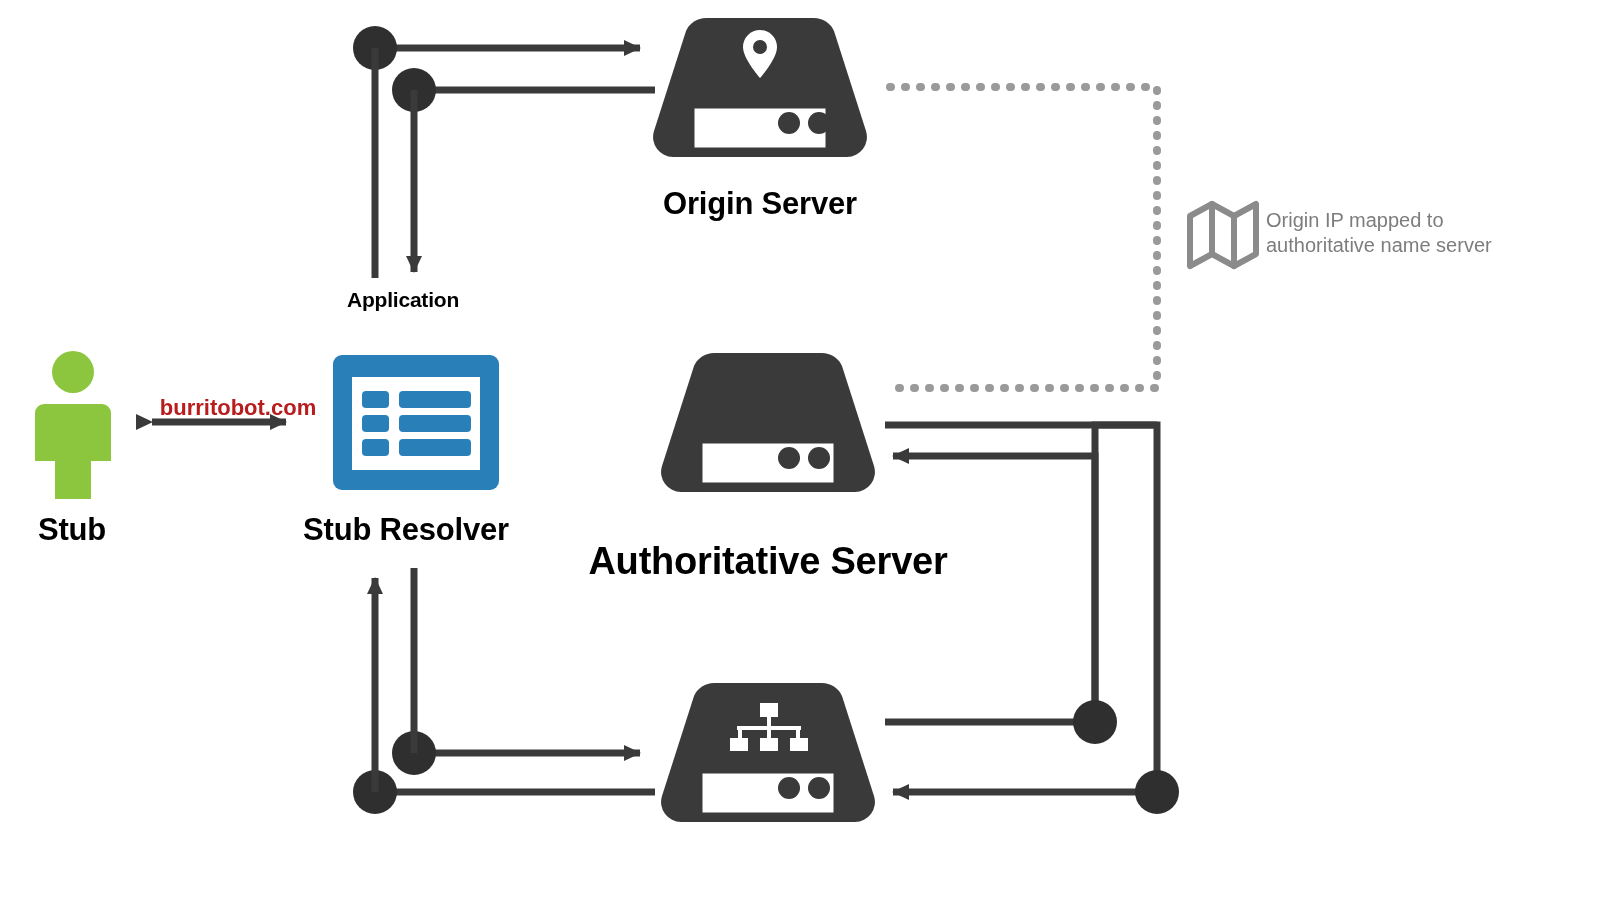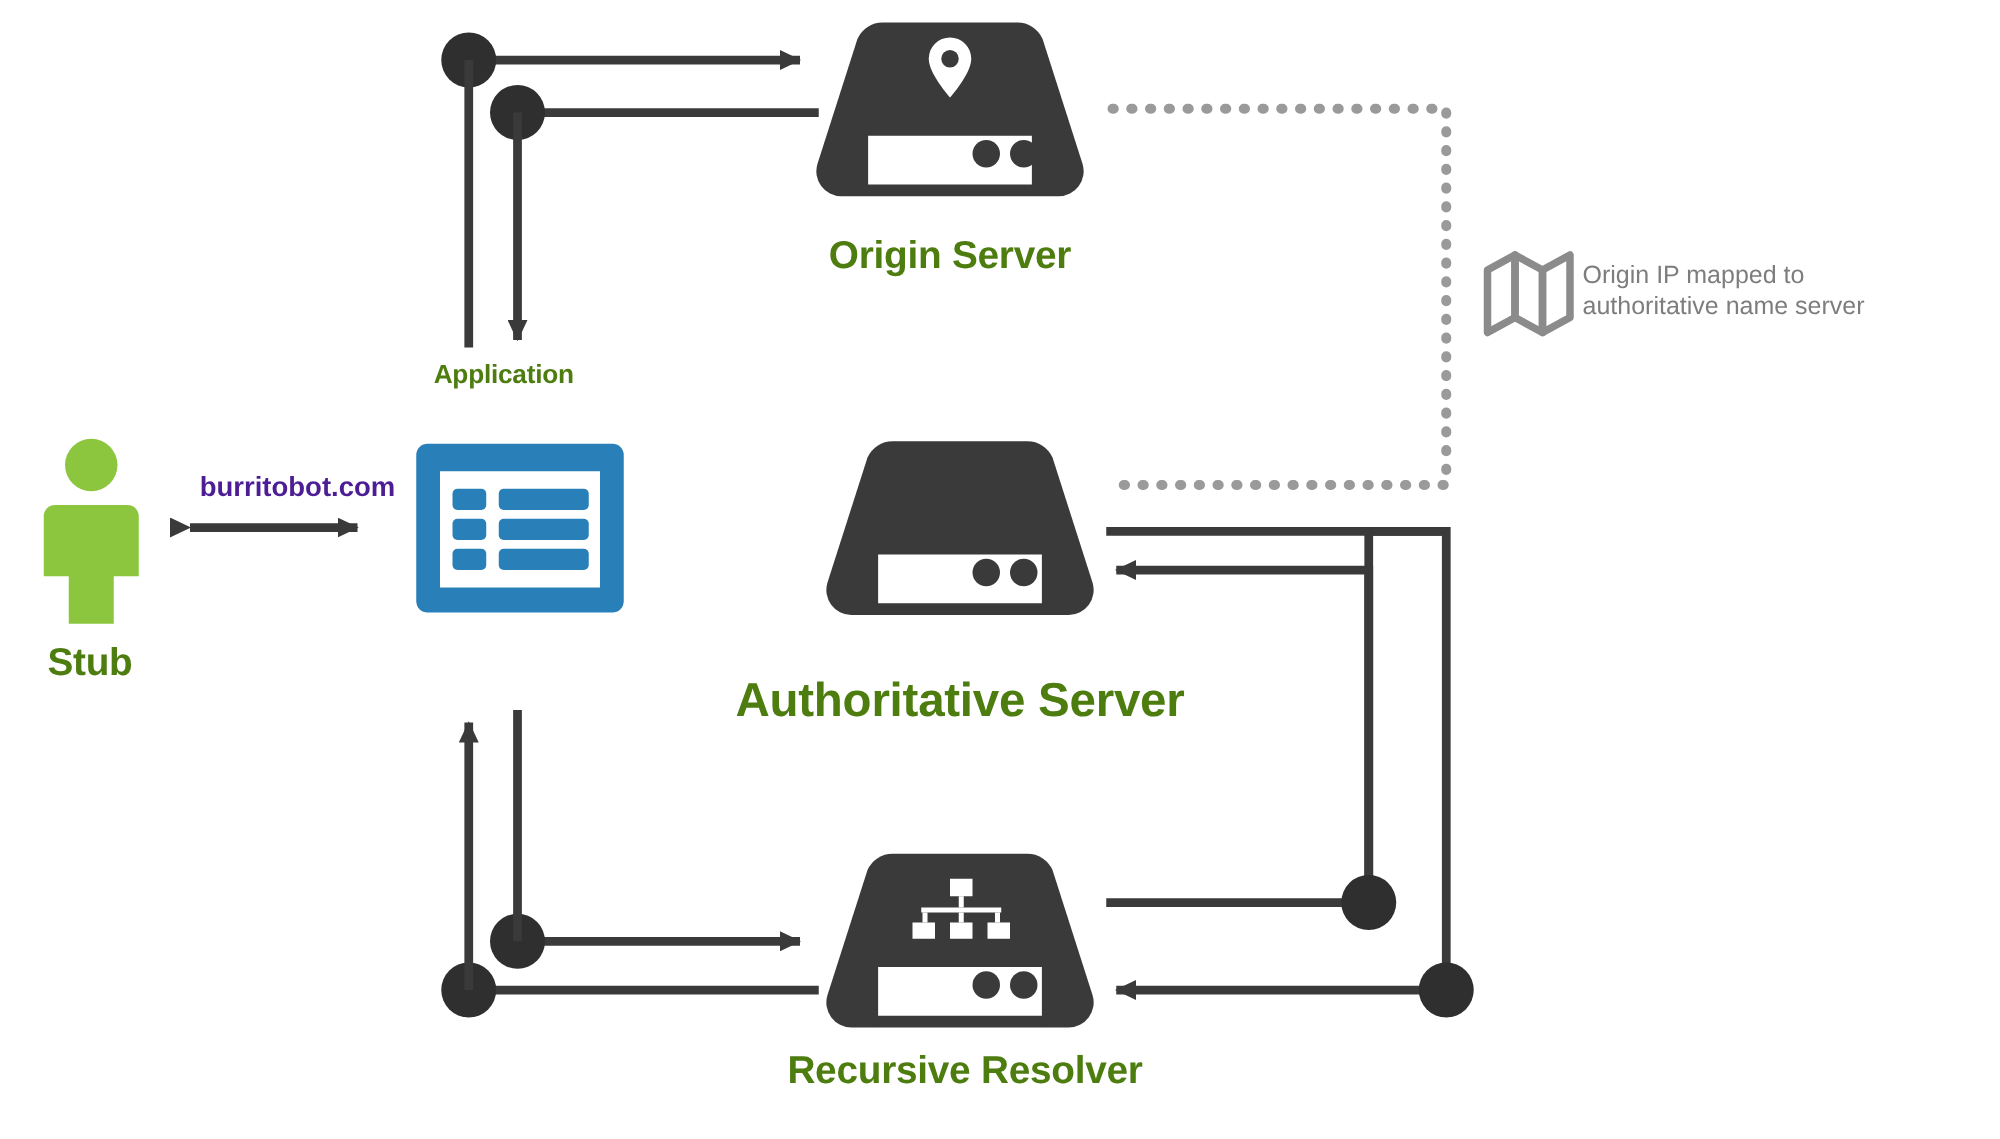--- a/index.html
+++ b/index.html
@@ -5,34 +5,34 @@
   html,body{margin:0;padding:0;background:#ffffff;}
   body{
     width:1600px;height:911px;overflow:hidden;
     font-family:"Liberation Sans", sans-serif;
     position:relative;
   }
   #canvas{position:absolute;left:0;top:0;width:1600px;height:911px;}
   .node-label{
     position:absolute;
     font-weight:bold;
-    color:#4d7c0f;
+    color:#000000;
     white-space:nowrap;
     text-align:center;
     letter-spacing:-0.2px;
   }
   .label-user{left:0;top:512px;width:144px;font-size:31px;}
   .label-stub{left:206px;top:512px;width:400px;font-size:31px;}
   .label-app{left:203px;top:288px;width:400px;font-size:21px;}
   .label-origin{left:560px;top:186px;width:400px;font-size:31px;}
   .label-auth{left:568px;top:540px;width:400px;font-size:38px;}
   .label-recursive{left:570px;top:838px;width:404px;font-size:31px;}
   .query-label{
-    position:absolute;left:108px;top:377px;width:260px;
-    font-size:22px;font-weight:bold;color:#4c1d95;text-align:center;
+    position:absolute;left:108px;top:395px;width:260px;
+    font-size:22px;font-weight:bold;color:#b91c1c;text-align:center;
     white-space:nowrap;
   }
   .note-text{
     position:absolute;left:1266px;top:208px;width:300px;
     font-size:20px;line-height:25px;color:#7d7d7d;
     white-space:pre-line;
   }
   .svg-layer{position:absolute;left:0;top:0;}
 </style>
 </head>
@@ -153,27 +153,27 @@
     </g>
 
     <g>
       <path d="M890 87 H1157 V388 H890" fill="none" stroke="#9a9a9a" stroke-width="8" stroke-linecap="round" stroke-dasharray="1 14"></path>
     </g>
 
   </svg>
 
   <div class="node-label label-user">Stub</div>
 
+  <div class="node-label label-stub">Stub Resolver</div>
 
   <div class="node-label label-app">Application</div>
 
   <div class="node-label label-origin">Origin Server</div>
 
   <div class="node-label label-auth">Authoritative Server</div>
 
-  <div class="node-label label-recursive">Recursive Resolver</div>
 
   <div class="query-label">burritobot.com</div>
 
   <div class="note-text">Origin IP mapped to
 authoritative name server</div>
 
 </div>
 
 </body></html>

